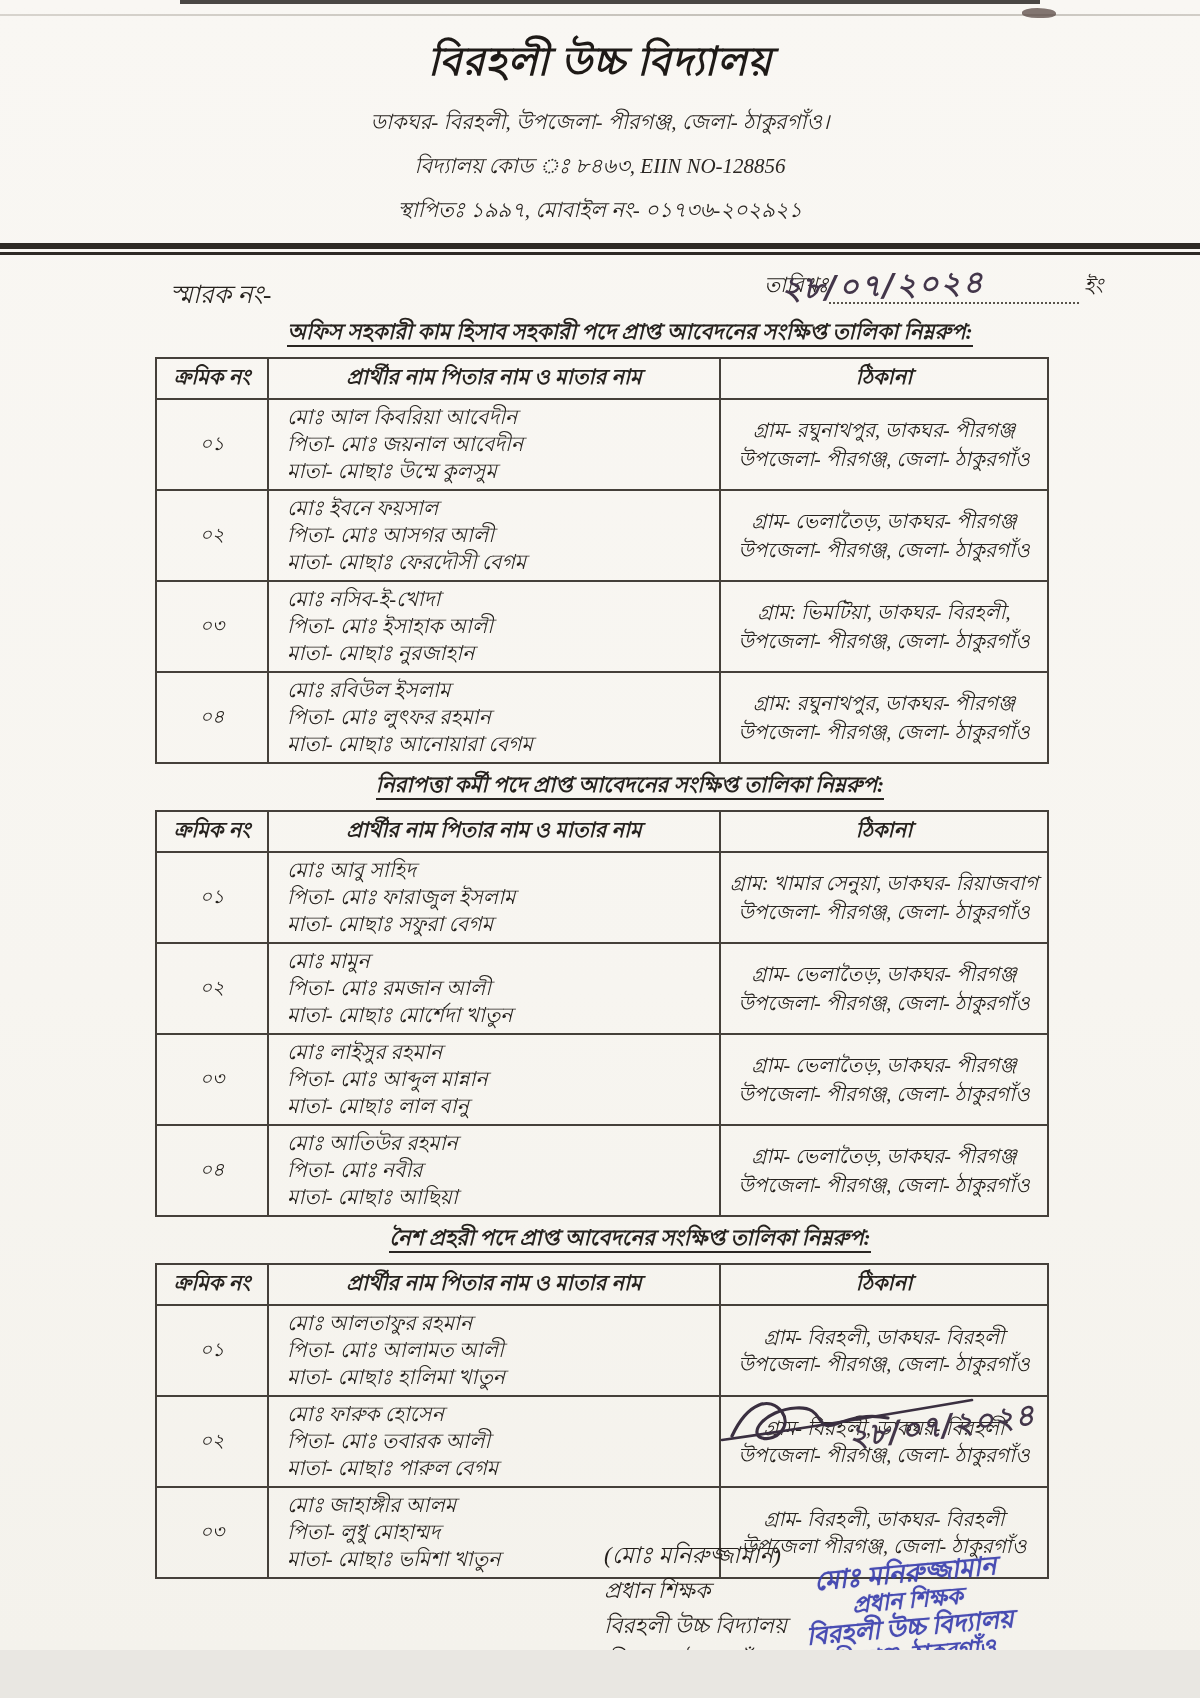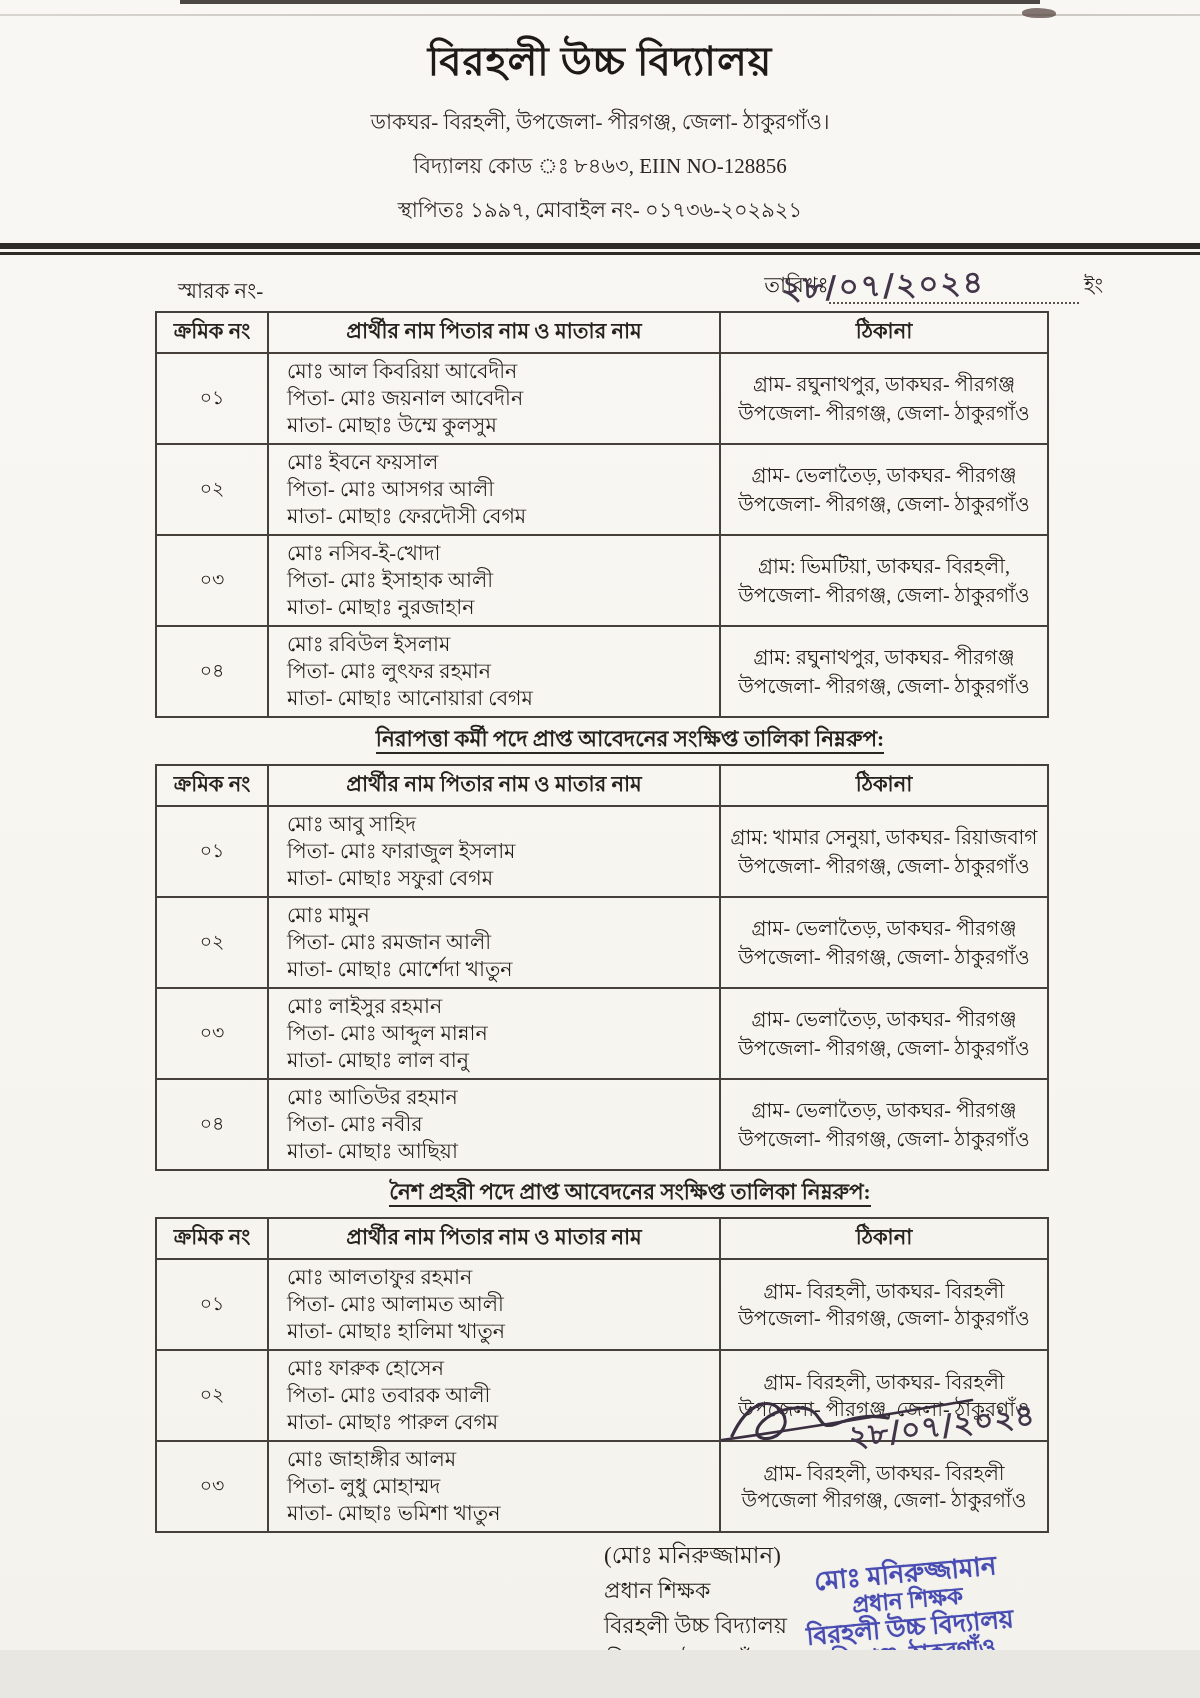--- a/index.html
+++ b/index.html
@@ -1,38 +1,38 @@
 <!DOCTYPE html>
 <html><head>
 <meta charset="utf-8">
 <style>
   * { margin:0; padding:0; box-sizing:border-box; }
   html,body { background:#e9e7e2; }
   .page {
     position:relative; width:1200px; height:1650px; margin:0 auto;
     background:linear-gradient(180deg,#f9f7f3 0%, #f7f5f0 60%, #f4f2ec 100%);
-    font-family:"Liberation Serif", serif; color:#26221e; overflow:hidden;
+    font-family:"Liberation Serif", serif; color:#26221e; overflow:hidden;font-style:italic;
   }
   
   .scan-topline { position:absolute; top:14px; left:0; width:100%; height:2px;
     background:linear-gradient(90deg,#cfcbc4,#b5b1a9 70%,#c7c3bc); opacity:.8; }
   .scan-smudge { position:absolute; top:8px; left:1022px; width:34px; height:10px;
     background:#5a4a44; border-radius:50% 60% 40% 50%; opacity:.75; }
   .scan-edge-top { position:absolute; top:0; left:180px; width:860px; height:4px; background:#2c2824; opacity:.85; }
 
   
   .header { padding-top:30px; text-align:center; }
   .school-name { font-size:40px; font-weight:bold; letter-spacing:1px; color:#1e1a17; }
   .header .sub { font-size:21px; margin-top:9px; color:#2a2622; }
   .double-rule { margin-top:14px; height:12px;
     border-top:6px solid #2e2a25; border-bottom:3px solid #2e2a25; }
 
   
   .memo-row { position:relative; height:56px; }
-  .memo-label { position:absolute; left:170px; top:20px; font-size:21px;margin-left:8px; }
+  .memo-label { position:absolute; left:170px; top:20px; font-size:25px; }
   .date-group { position:absolute; right:97px; top:14px; font-size:21px; }
   .date-dots { display:inline-block; width:250px; border-bottom:2px dotted #5a544c; height:26px; vertical-align:bottom; }
   .date-suffix { font-size:20px; }
   .hand { font-family:"DejaVu Sans", sans-serif; color:#43364a; font-weight:bold; }
   .date-hand { position:absolute; right:118px; top:-8px; font-size:31px; transform:rotate(-2deg); letter-spacing:2px; }
 
   
   .section-title { text-align:center; padding-left:60px; margin:4px 0 6px 0; }
   .section-title span { font-size:21.5px; font-weight:bold; border-bottom:2px solid #2a2622; padding-bottom:1px; }
 
@@ -85,20 +85,23 @@
 
   <div class="memo-row">
     <div class="memo-label">স্মারক নং-</div>
     <div class="date-group">
       <span>তারিখঃ</span><span class="date-dots"></span>
       <span class="date-suffix">ইং</span>
       <span class="hand date-hand">২৮/০৭/২০২৪</span>
     </div>
   </div>
 
+  <div class="section-title">
+    <span>অফিস সহকারী কাম হিসাব সহকারী পদে প্রাপ্ত আবেদনের সংক্ষিপ্ত তালিকা নিম্নরুপ:</span>
+  </div>
   <table class="roster">
     <colgroup>
         <col class="c-serial">
         <col class="c-name">
         <col class="c-addr">
       </colgroup>
     <thead>
       <tr>
         <th>ক্রমিক নং</th>
         <th>প্রার্থীর নাম পিতার নাম ও মাতার নাম</th>

